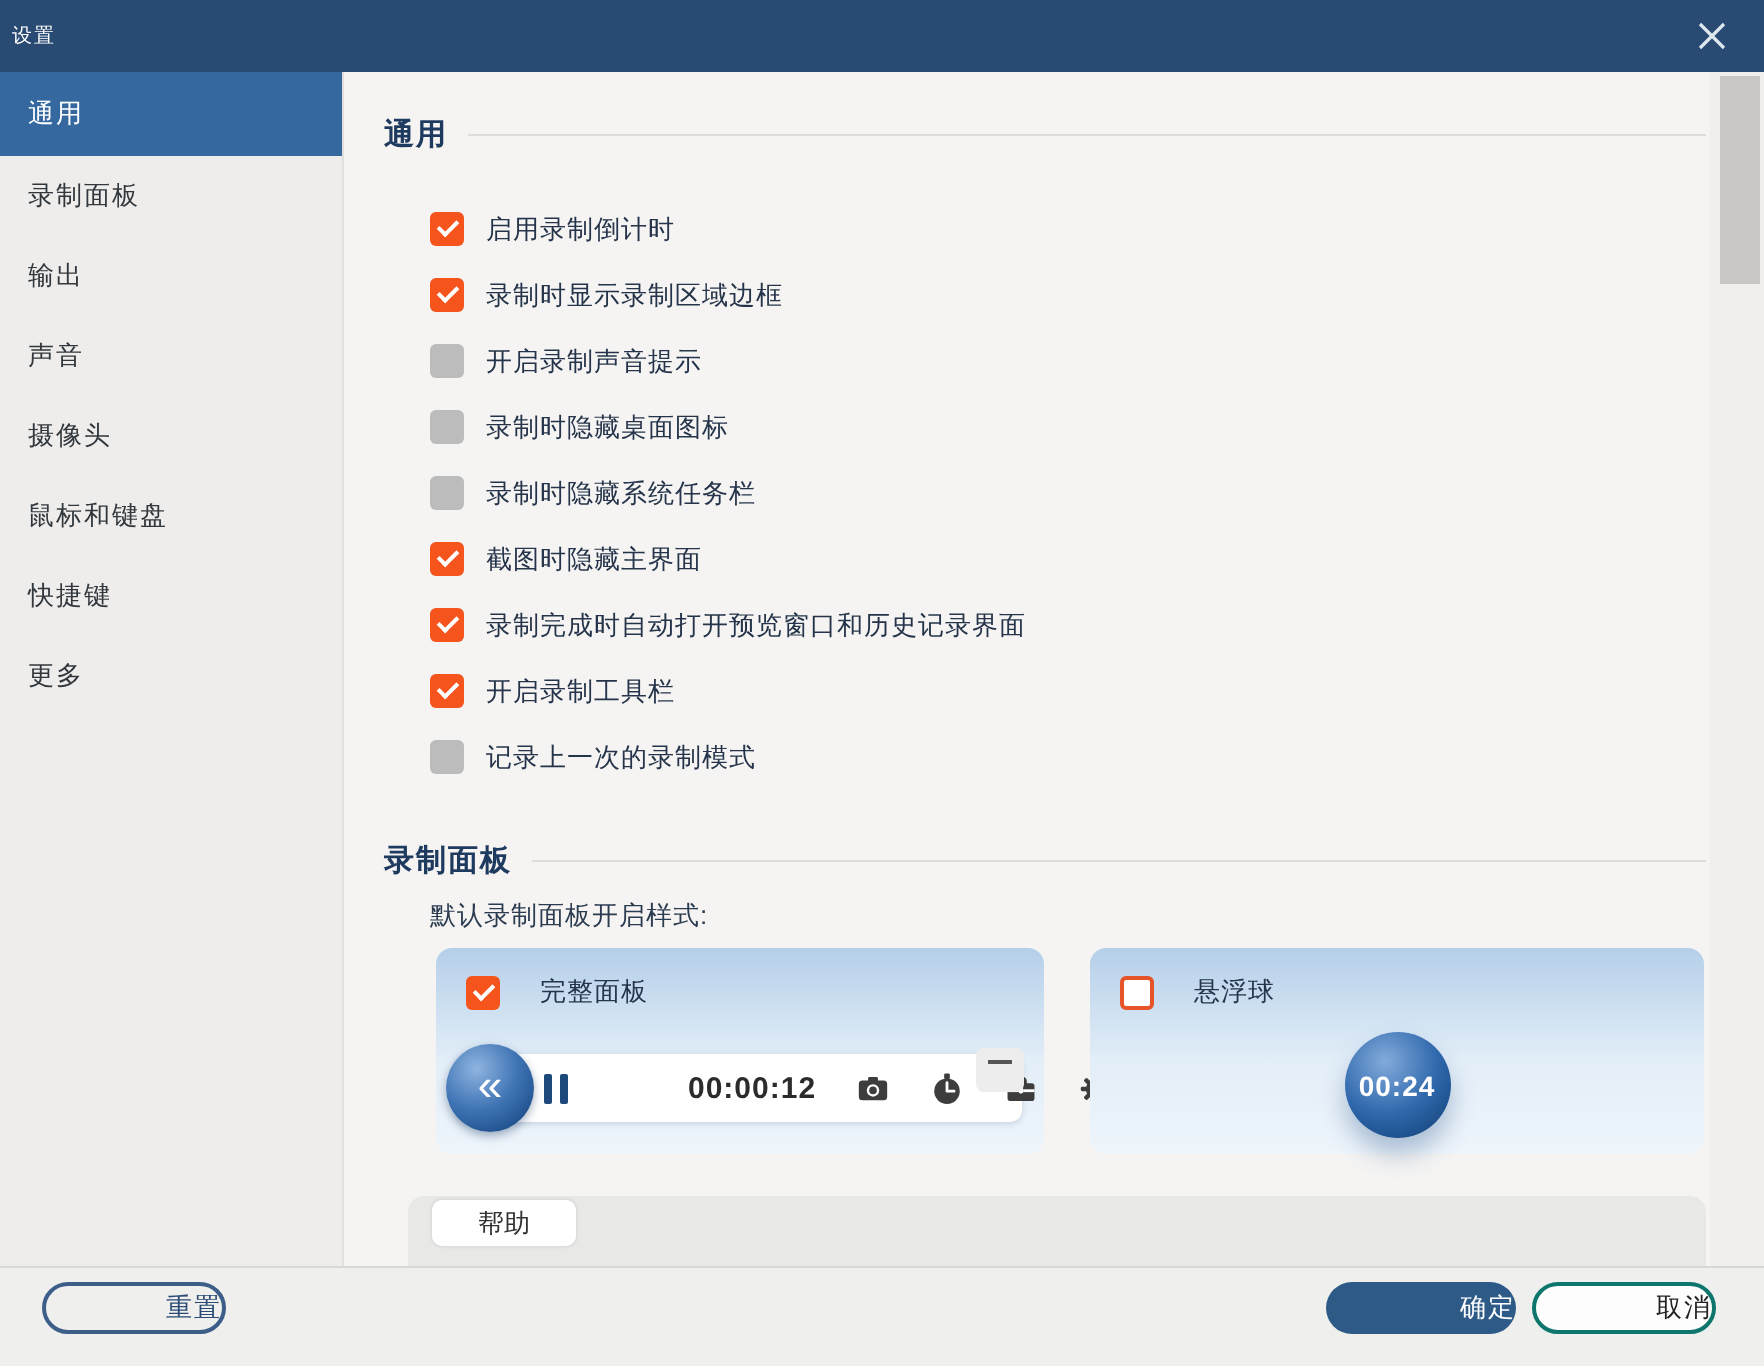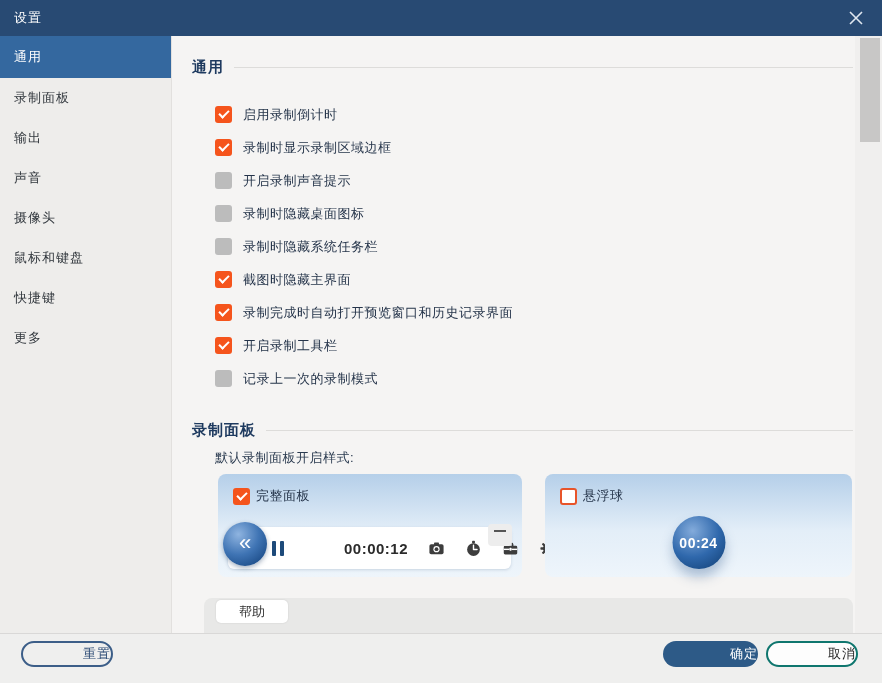--- a/index.html
+++ b/index.html
@@ -3,21 +3,21 @@
 <meta charset="utf-8">
 <style>
   * { margin:0; padding:0; box-sizing:border-box; }
   html,body { width:882px; height:683px; overflow:hidden; }
   body { font-family:"Liberation Sans","DejaVu Sans",sans-serif; background:#f5f4f3; }
   .window { position:relative; width:882px; height:683px; background:#f5f4f3; overflow:hidden; }
 
   
   .titlebar { position:absolute; left:0; top:0; width:882px; height:36px; background:#284a73;
               display:flex; align-items:center; }
-  .titlebar .title { color:#ffffff; font-size:13px; padding-left:14px; letter-spacing:1px; }
+  .titlebar .title { color:#ffffff; font-size:10px; padding-left:6px; letter-spacing:1px; }
   .close-btn { position:absolute; right:6px; top:0; width:40px; height:36px; display:flex;
                align-items:center; justify-content:center; cursor:pointer; }
 
   
   .sidebar { position:absolute; left:0; top:36px; width:172px; height:597px; background:#eeedeb;
              border-right:1px solid #e2e0de; }
   .side-item { height:40px; display:flex; align-items:center; padding-left:14px; font-size:13px;
                color:#31373d; cursor:pointer; letter-spacing:1px; }
   .side-item.selected { background:#34689f; color:#ffffff; height:42px; }
 
@@ -39,23 +39,23 @@
   .cb.off-orange { background:#ffffff; border:2px solid #e8542a; }
   .cb-label { font-size:13px; color:#25344a; letter-spacing:0.5px; }
 
   .style-label { position:absolute; left:42px; top:413px; font-size:13px; color:#2b3b50; letter-spacing:0.5px; }
 
   
   .panel { position:absolute; top:438px; height:103px; border-radius:8px;
            background:linear-gradient(180deg,#b5cfe9 0%, #e3eef8 55%, #eef5fb 100%); }
   .panel.full { left:45px; width:304px; }
   .panel.ball-opt { left:372px; width:307px; }
-  .panel-check { position:absolute; left:15px; top:13px; display:flex; align-items:center; gap:6px; }
-
-  .mini-toolbar { position:absolute; left:10px; right:11px; top:53px; height:42px; background:#ffffff;
+  .panel-check { position:absolute; left:15px; top:13px; display:flex; align-items:center; gap:20px; }
+
+  .mini-toolbar { position:absolute; left:10px; right:11px; top:53px; height:34px; background:#ffffff;
                   border-radius:6px; box-shadow:0 1px 3px rgba(90,120,150,.25);
                   display:flex; align-items:center; padding-left:44px; gap:20px; }
   .sphere-btn { position:absolute; left:5px; top:48px; width:44px; height:44px; border-radius:50%;
                 background:radial-gradient(circle at 35% 28%, #8fb4e0 0%, #3f74b4 48%, #1c4c88 85%);
                 box-shadow:0 2px 5px rgba(30,60,100,.4);
                 display:flex; align-items:center; justify-content:center; cursor:pointer; z-index:2; }
   .sphere-btn span { color:#fff; font-size:22px; line-height:1; margin-top:-3px; }
   .pause-ic { display:flex; gap:4px; cursor:pointer; }
   .pause-ic i { display:block; width:4px; height:15px; background:#1d4a7a; border-radius:1px; }
   .stop-ic { width:15px; height:15px; background:#e23c34; border-radius:3px; cursor:pointer; }

